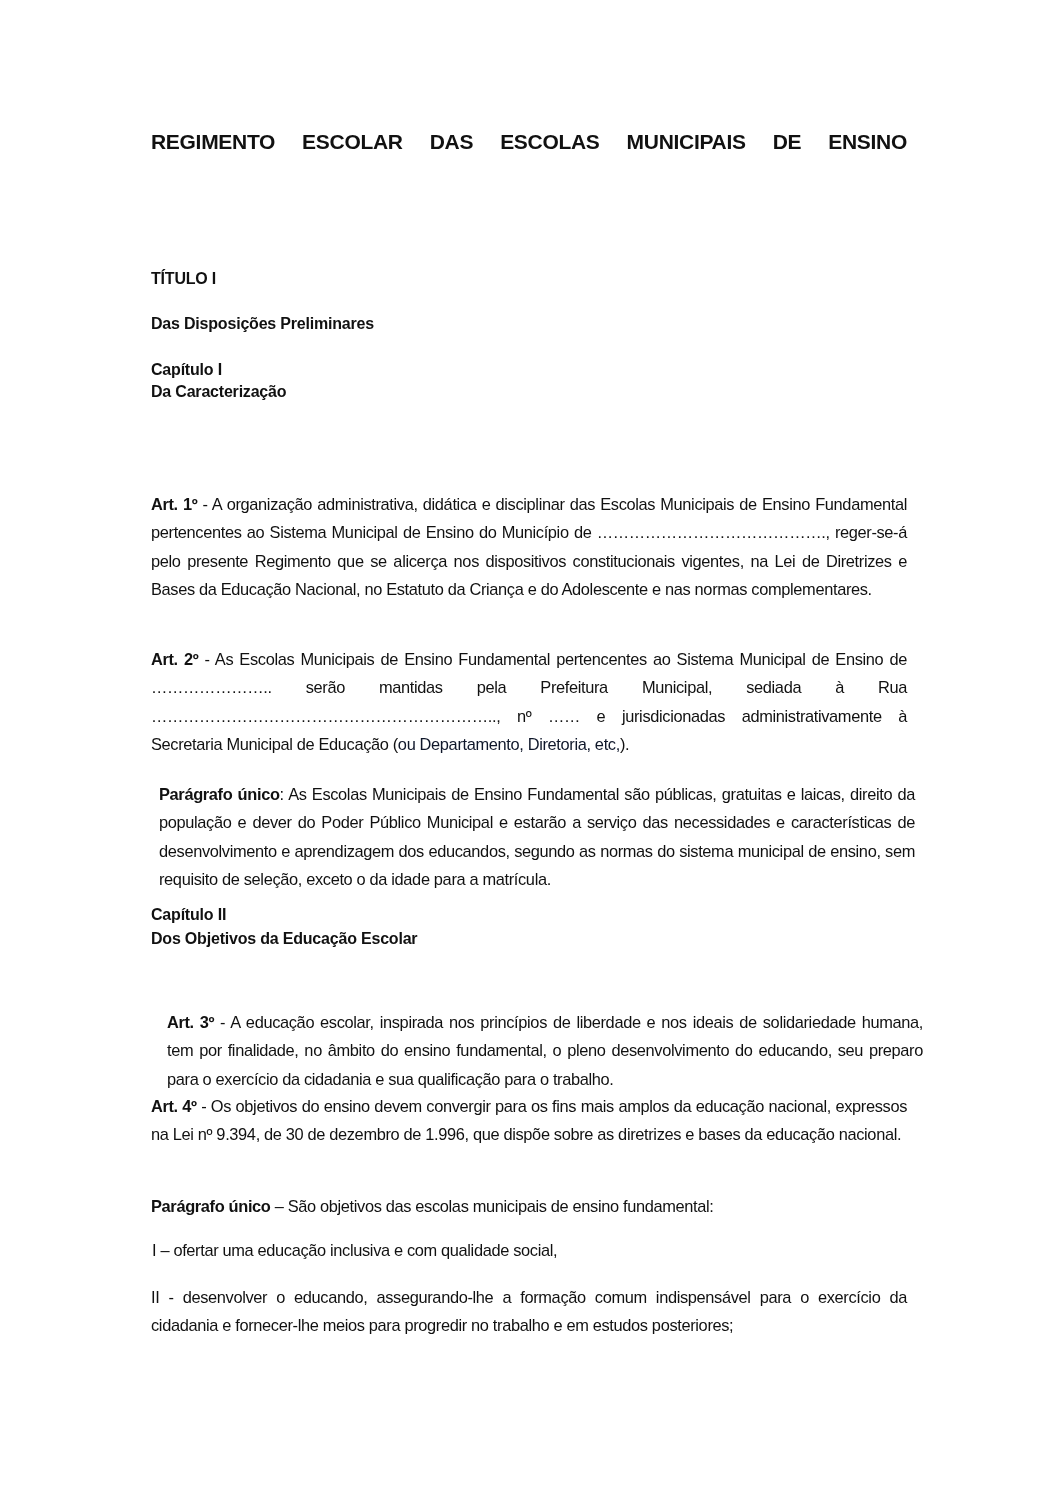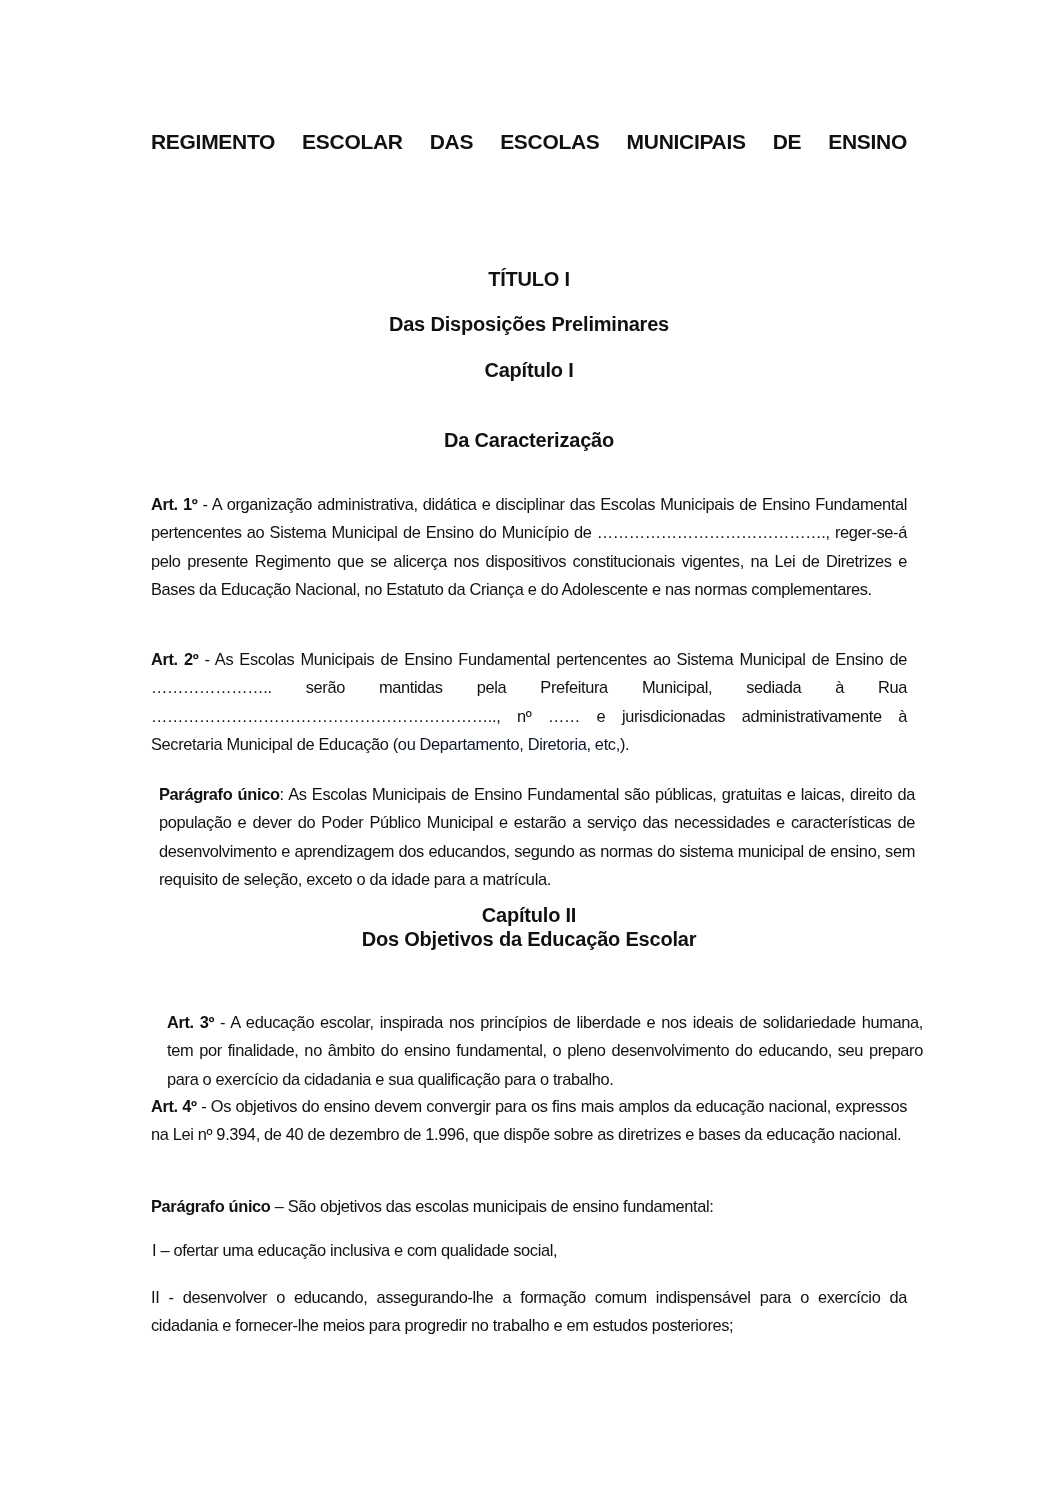--- a/index.html
+++ b/index.html
@@ -9,43 +9,43 @@
       font-family: "Liberation Sans", sans-serif; color: #111;
     }
     .doc-title {
       position: absolute; left: 0; top: 126px; width: 756px;
       font-weight: bold; font-size: 21px; line-height: 31px;
       text-align: justify; text-align-last: left; letter-spacing: -0.3px;
     }
     .doc-title .l1 { display: block; text-align: justify; text-align-last: justify; }
     .doc-title .l2 { display: block; }
     .center {
-      position: absolute; left: 0; width: 756px; text-align: center;
-      font-weight: bold; font-size: 20px; line-height: 22px; letter-spacing: -0.2px;
+      position: absolute; left: 0; width: 756px; 
+      font-weight: bold; font-size: 16px; line-height: 22px; letter-spacing: -0.2px;
     }
     .para {
       position: absolute; left: 0; width: 756px;
       font-size: 16.4px; line-height: 28.3px; text-align: justify; letter-spacing: -0.35px;
     }
     .b { font-weight: bold; }
     .red { color: #0f172a; }
   </style>
 </head>
 <body>
 
 <div class="page">
 
   <div class="doc-title">
     <span class="l1">REGIMENTO ESCOLAR DAS ESCOLAS MUNICIPAIS DE ENSINO</span>
   </div>
 
   <div class="center" style="top:268px">TÍTULO I</div>
   <div class="center" style="top:313px">Das Disposições Preliminares</div>
   <div class="center" style="top:359px">Capítulo I</div>
-  <div class="center" style="top:429px">Da Caracterização</div>
+  <div class="center" style="top:381px">Da Caracterização</div>
 
   <p class="para" style="top:490px; margin:0">
     <span class="b">Art. 1º</span><span> - A organização administrativa, didática e disciplinar das Escolas Municipais de Ensino Fundamental pertencentes ao Sistema Municipal de Ensino do Município de ……………………………………., reger-se-á pelo presente Regimento que se alicerça nos dispositivos constitucionais vigentes, na Lei de Diretrizes e Bases da Educação Nacional, no Estatuto da Criança e do Adolescente e nas normas complementares.</span>
   </p>
 
   <p class="para" style="top:645px; margin:0">
     <span class="b">Art. 2º</span><span> - As Escolas Municipais de Ensino Fundamental pertencentes ao Sistema Municipal de Ensino de ………………….. serão mantidas pela Prefeitura Municipal, sediada à Rua ……………………………………………………….., nº ……  e jurisdicionadas administrativamente à Secretaria  Municipal de Educação (</span><span class="red">ou Departamento, Diretoria, etc,</span><span>).</span>
   </p>
 
   <p class="para" style="top:772px; margin:8px">
@@ -53,21 +53,21 @@
   </p>
 
   <div class="center" style="top:904px">Capítulo II</div>
   <div class="center" style="top:928px">Dos Objetivos da Educação Escolar</div>
 
   <p class="para" style="top:992px; margin:16px">
     <span class="b">Art. 3º</span><span> - A educação escolar, inspirada nos princípios de liberdade e nos ideais de solidariedade humana, tem por finalidade, no âmbito do ensino fundamental, o pleno desenvolvimento do educando, seu preparo para o exercício da cidadania e sua qualificação para o trabalho.</span>
   </p>
 
   <p class="para" style="top:1092px; margin:0">
-    <span class="b">Art. 4º</span><span> - Os objetivos do ensino devem convergir para os fins mais amplos da educação nacional, expressos na Lei nº 9.394, de 40 de dezembro de 1.996, que dispõe sobre as diretrizes e bases da educação nacional.</span>
+    <span class="b">Art. 4º</span><span> - Os objetivos do ensino devem convergir para os fins mais amplos da educação nacional, expressos na Lei nº 9.394, de 30 de dezembro de 1.996, que dispõe sobre as diretrizes e bases da educação nacional.</span>
   </p>
 
   <p class="para" style="top:1192px; margin:0">
     <span class="b">Parágrafo único</span><span> – São objetivos das escolas municipais de ensino fundamental:</span>
   </p>
 
   <p class="para" style="top:1235px; margin:1px">I – ofertar uma educação inclusiva e com qualidade social,</p>
 
   <p class="para" style="top:1283px; margin:0">II - desenvolver o educando, assegurando-lhe a formação comum indispensável para o exercício da cidadania e fornecer-lhe meios para progredir no trabalho e em estudos posteriores;</p>
 

